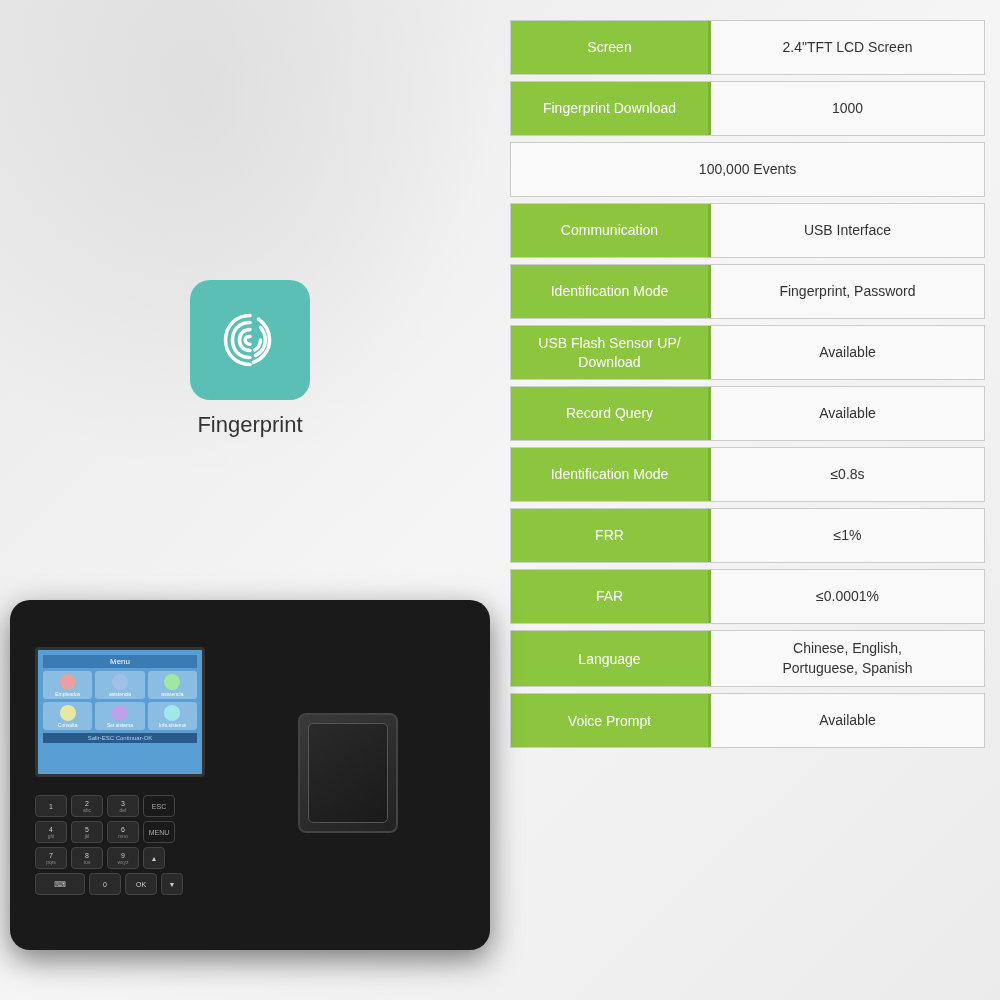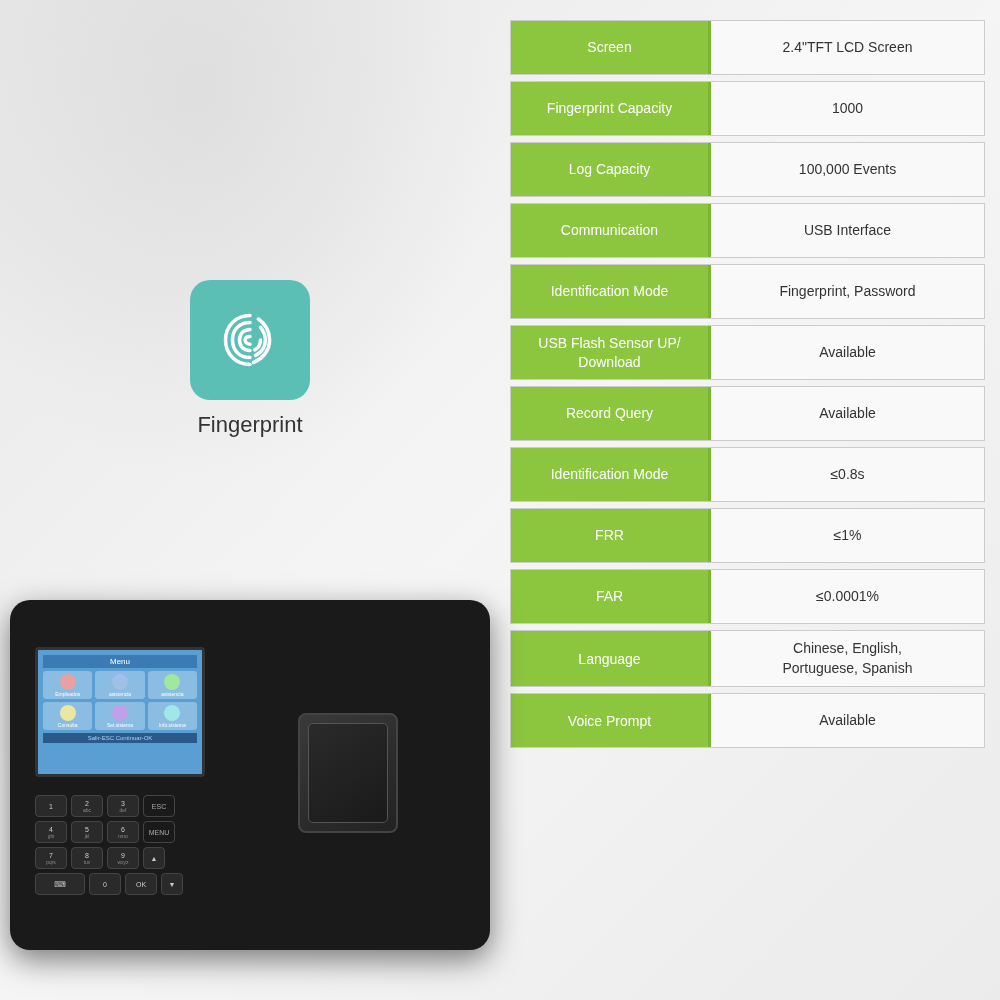--- a/index.html
+++ b/index.html
@@ -456,25 +456,24 @@
       </div>
     </div>
   </div>
 
   <div class="right-col" id="specs-container">
   <div class="spec-row">
         <div class="spec-label">Screen</div>
         <div class="spec-value">2.4"TFT LCD Screen</div>
       </div>
       <div class="spec-row">
-        <div class="spec-label">Fingerprint Capacity</div>
+        <div class="spec-label">Fingerprint Download</div>
         <div class="spec-value">1000</div>
       </div>
       <div class="spec-row">
-        <div class="spec-label">Log Capacity</div>
         <div class="spec-value">100,000 Events</div>
       </div>
       <div class="spec-row">
         <div class="spec-label">Communication</div>
         <div class="spec-value">USB Interface</div>
       </div>
       <div class="spec-row">
         <div class="spec-label">Identification Mode</div>
         <div class="spec-value">Fingerprint, Password</div>
       </div>

